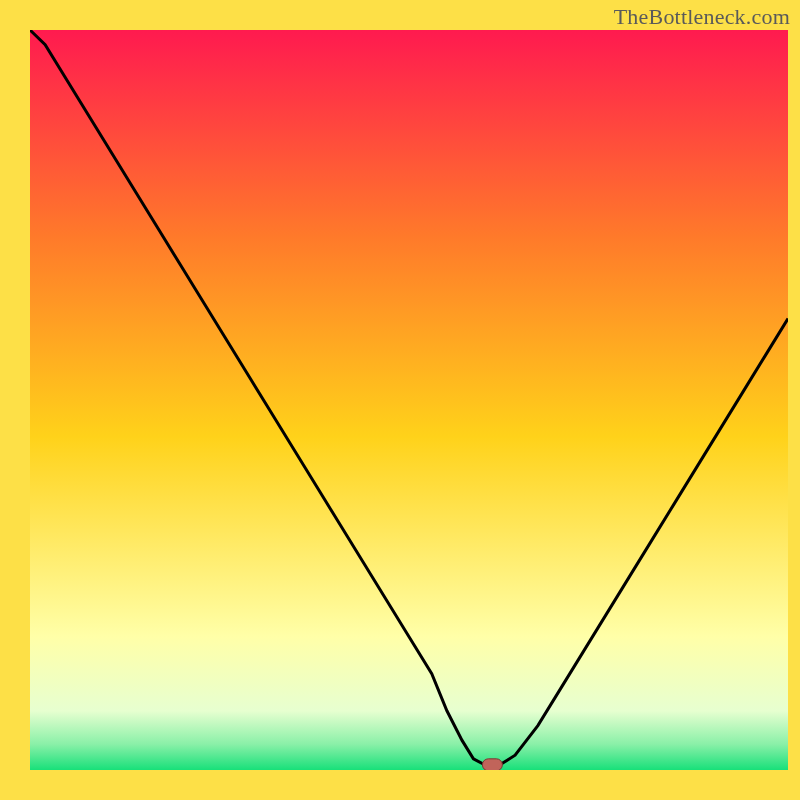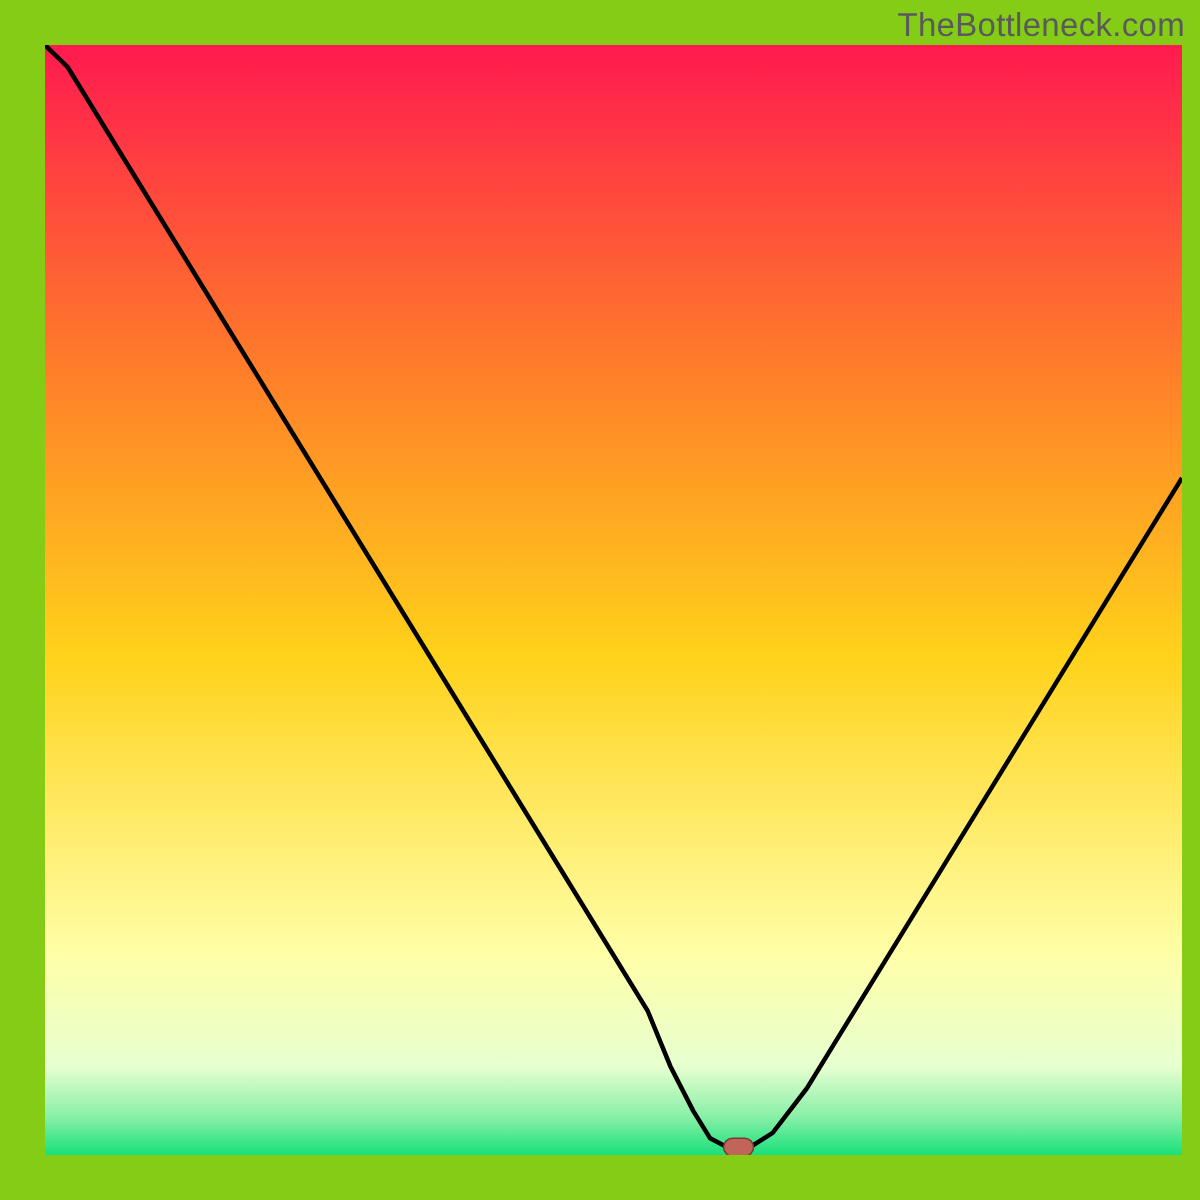--- a/index.html
+++ b/index.html
@@ -8,21 +8,22 @@
     background: #000;
     width: 800px;
     height: 800px;
     overflow: hidden;
     font-family: Arial, Helvetica, sans-serif;
   }
   .frame {
     position: relative;
     width: 800px;
     height: 800px;
-    background: #84cc16;
+    background: #fde047;
+    font-family: Liberation Serif, serif;
   }
   .watermark {
     position: absolute;
     top: 4px;
     right: 10px;
     color: #5a5a5a;
     font-size: 22px;
     font-weight: 500;
     letter-spacing: 0.2px;
   }

